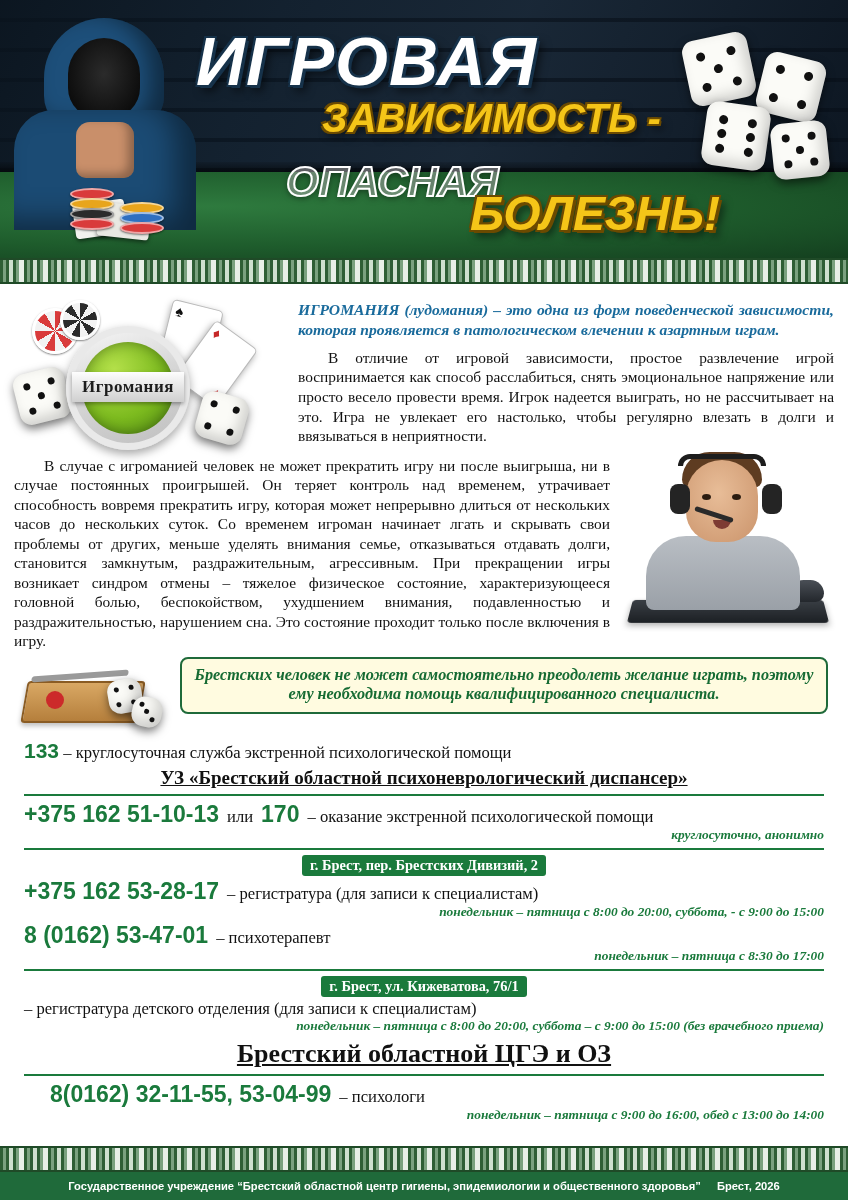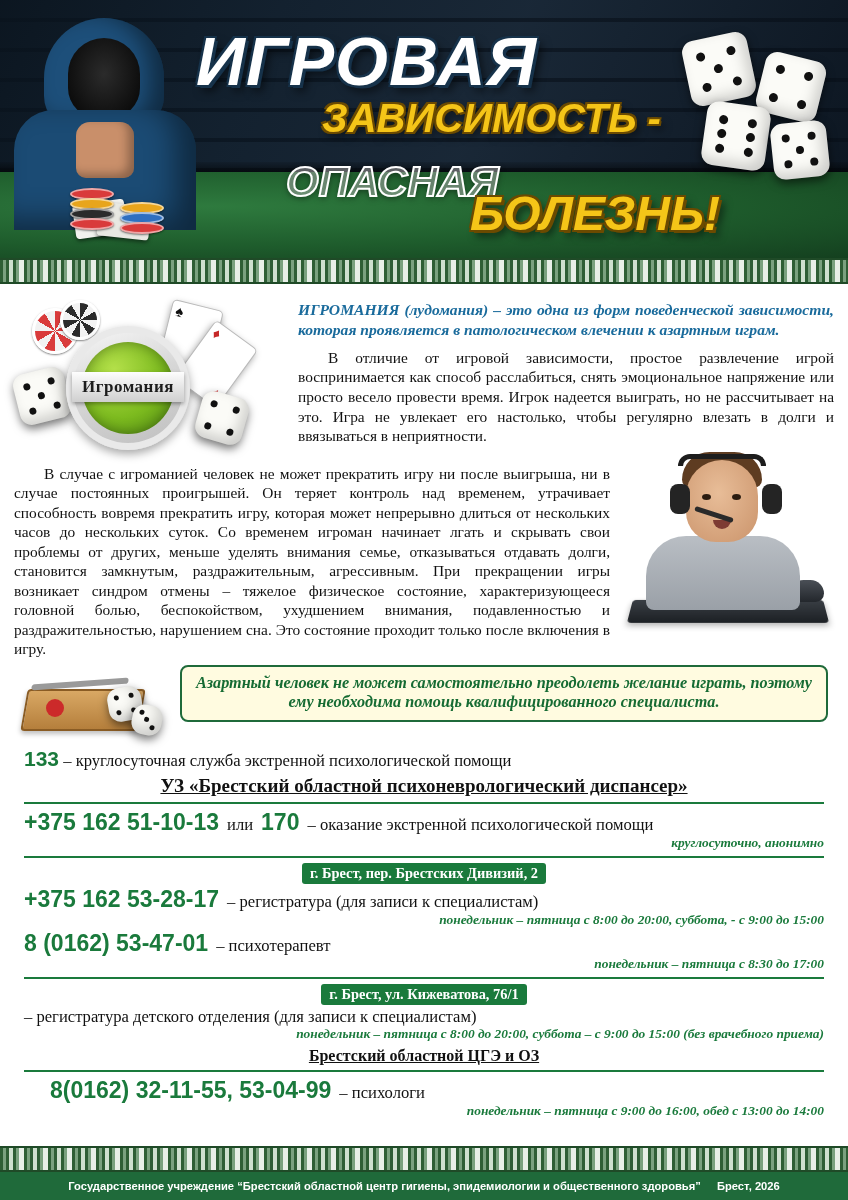--- a/index.html
+++ b/index.html
@@ -185,21 +185,21 @@
   }
   .para {
     margin-left: 284px;
     font-size: 15.4px; line-height: 1.27;
     text-align: justify;
     color: #111;
     text-indent: 30px;
     margin-top: 8px;
   }
   .para2 {
-    margin-top: 18px;
+    margin-top: 10px;
     font-size: 15.4px; line-height: 1.265;
     text-align: justify;
     color: #111;
     text-indent: 30px;
     padding-right: 2px;
   }
   .gamer-photo {
     float: right;
     width: 214px; height: 176px;
     margin: 4px 0 2px 10px;
@@ -302,21 +302,21 @@
     color: #1a7a3c; font-size: 13.4px; margin-top: -1px;
   }
   .addr-pill {
     display: block; margin: 0 auto;
     width: fit-content;
     background: #1a7a3c; color: #fff;
     font-weight: bold; font-size: 14.4px;
     padding: 2px 8px; border-radius: 3px;
   }
   .cgz-title {
-    text-align: center; font-weight: bold; font-size: 16px; color: #111;
+    text-align: center; font-weight: bold; font-size: 26px; color: #111;
     text-decoration: underline; margin-top: 5px;
   }
 
   
   .footer {
     position: absolute; left: 0; bottom: 0; width: 848px;
   }
   .footer-bar {
     width: 848px; height: 28px;
     background: #1f6a3a;
@@ -466,21 +466,21 @@
         <span class="pip" style="width:5px;height:5px;left:22px;top:7px;"></span>
         <span class="pip" style="width:5px;height:5px;left:7px;top:22px;"></span>
         <span class="pip" style="width:5px;height:5px;left:22px;top:22px;"></span>
       </div>
       <div class="die" style="left:112px; top:40px; width:30px; height:30px; transform:rotate(12deg);">
         <span class="pip" style="width:5px;height:5px;left:6px;top:6px;"></span>
         <span class="pip" style="width:5px;height:5px;left:12px;top:12px;"></span>
         <span class="pip" style="width:5px;height:5px;left:19px;top:19px;"></span>
       </div>
     </div>
-    <div class="warn-box">Азартный человек не может самостоятельно преодолеть желание играть, поэтому ему необходима помощь квалифицированного специалиста.</div>
+    <div class="warn-box">Брестских человек не может самостоятельно преодолеть желание играть, поэтому ему необходима помощь квалифицированного специалиста.</div>
   </div>
 
   <div class="contacts">
 
     <div class="line-133">
       <span class="num-green" style="font-size:21px;">133</span><span class="desc"> – круглосуточная служба экстренной психологической помощи</span>
     </div>
 
     <div class="org-title">УЗ «Брестский областной психоневрологический диспансер»</div>
     <div class="rule"></div>

